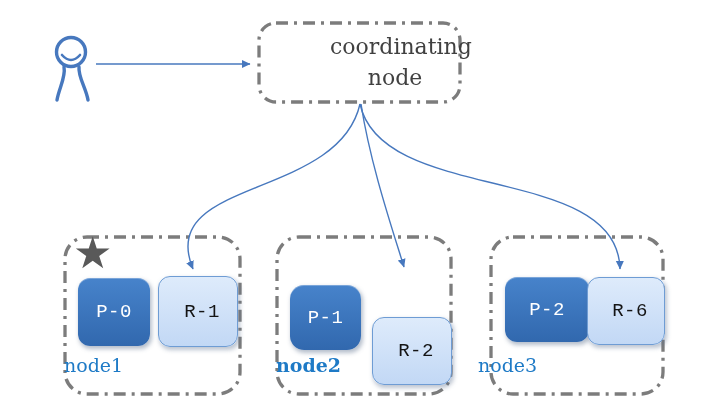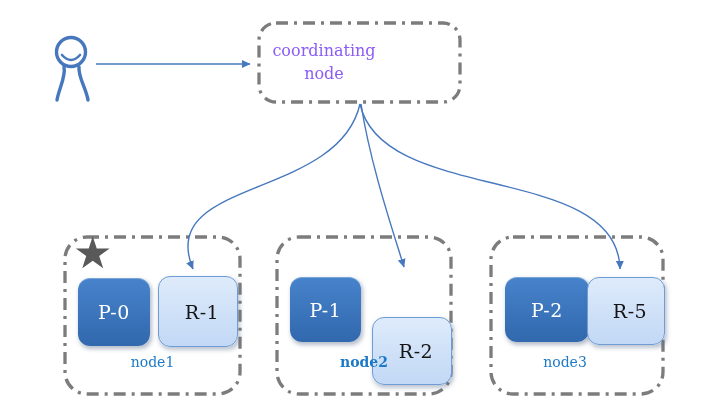--- a/index.html
+++ b/index.html
@@ -2,42 +2,42 @@
 <html><head>
 <meta charset="utf-8">
 <style>
   html,body{margin:0;padding:0;background:#ffffff;}
   body{width:718px;height:420px;position:relative;overflow:hidden;
        font-family:"DejaVu Serif", serif;}
   .layer{position:absolute;left:0;top:0;}
 
   
   .coord-label{position:absolute;left:259px;top:23px;width:201px;height:79px;
-    display:flex;align-items:center;justify-content:flex-start;
-    color:#8b5cf6;font-size:16px;text-align:center;}
+    display:flex;align-items:center;justify-content:flex-end;
+    color:#404040;font-size:22px;text-align:center;}
   .coord-label span{display:block;width:130px;line-height:1.4;}
 
   
   .shard{position:absolute;display:flex;align-items:center;justify-content:center;
-    font-size:19px;border-radius:12px;letter-spacing:.5px;}
+    font-size:19px;border-radius:12px;letter-spacing:.5px;font-family:Liberation Mono, monospace;}
   .primary{background:linear-gradient(180deg,#4783CB 0%,#3168AE 100%);color:#ffffff;
     box-shadow:1.5px 2.5px 4px rgba(90,110,140,.45), inset 0 1px 0 rgba(255,255,255,.28);}
   .replica{background:linear-gradient(180deg,#DEEBFB 0%,#C2D8F5 100%);color:#141414;
     border:1px solid #6E9CD4;box-shadow:1.5px 2.5px 4px rgba(90,110,140,.4);padding-left:8px;}
 
   #shard-p0{left:78px; top:278px;width:72px;height:68px;}
   #shard-r1{left:158px;top:276px;width:70px;height:69px;}
-  #shard-p1{left:290px;top:277px;width:71px;height:65px;}
+  #shard-p1{left:290px;top:285px;width:71px;height:65px;border-radius:14px;}
   #shard-r2{left:372px;top:277px;width:70px;height:66px;margin-top:40px;}
   #shard-p2{left:505px;top:277px;width:84px;height:65px;}
   #shard-r0{left:587px;top:277px;width:68px;height:66px;}
 
   
-  .node-label{position:absolute;top:354px;height:26px;text-align:center;
-    color:#1E7AC6;font-size:14px;}
+  .node-label{position:absolute;top:354px;height:26px;
+    color:#1E7AC6;font-size:19px;}
   #label-node1{left:64px;width:177px;}
   #label-node2{left:276px;width:176px;font-weight:bold;}
   #label-node3{left:478px;width:174px;}
 
   
   .star{position:absolute;left:73px;top:231px;font-size:44px;line-height:1;
     color:#595959;font-family:"DejaVu Sans", sans-serif;}
 </style>
 </head>
 <body>
@@ -75,17 +75,17 @@
 
 <div class="star">★</div>
 
 <div id="shard-p0" class="shard primary">P-0</div>
 <div id="shard-r1" class="shard replica">R-1</div>
 
 <div id="shard-p1" class="shard primary">P-1</div>
 <div id="shard-r2" class="shard replica">R-2</div>
 
 <div id="shard-p2" class="shard primary">P-2</div>
-<div id="shard-r0" class="shard replica">R-5</div>
+<div id="shard-r0" class="shard replica">R-6</div>
 
 <div id="label-node1" class="node-label">node1</div>
 <div id="label-node2" class="node-label">node2</div>
 <div id="label-node3" class="node-label">node3</div>
 
 </body></html>

